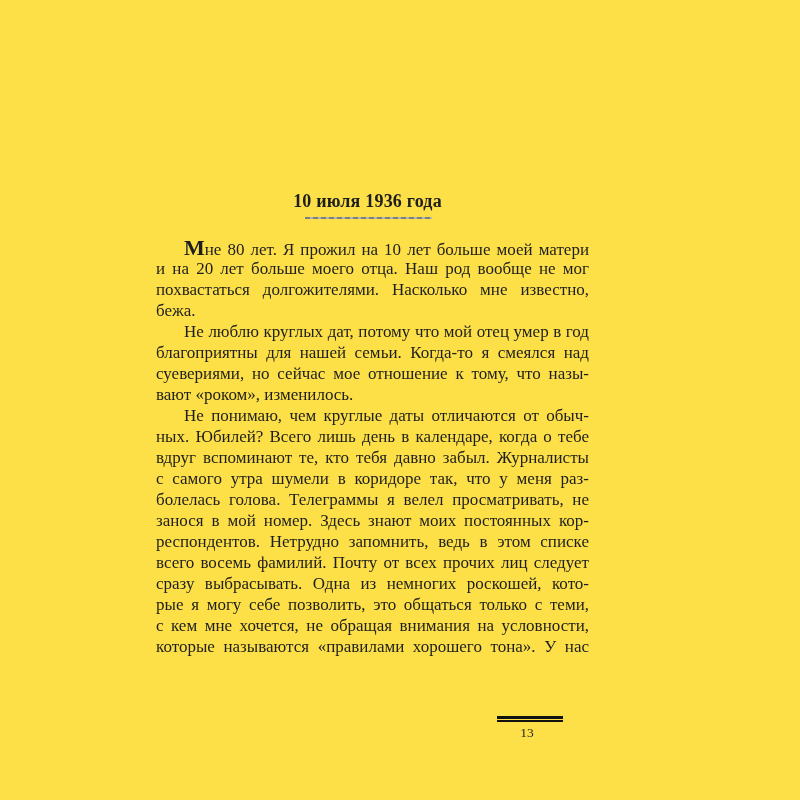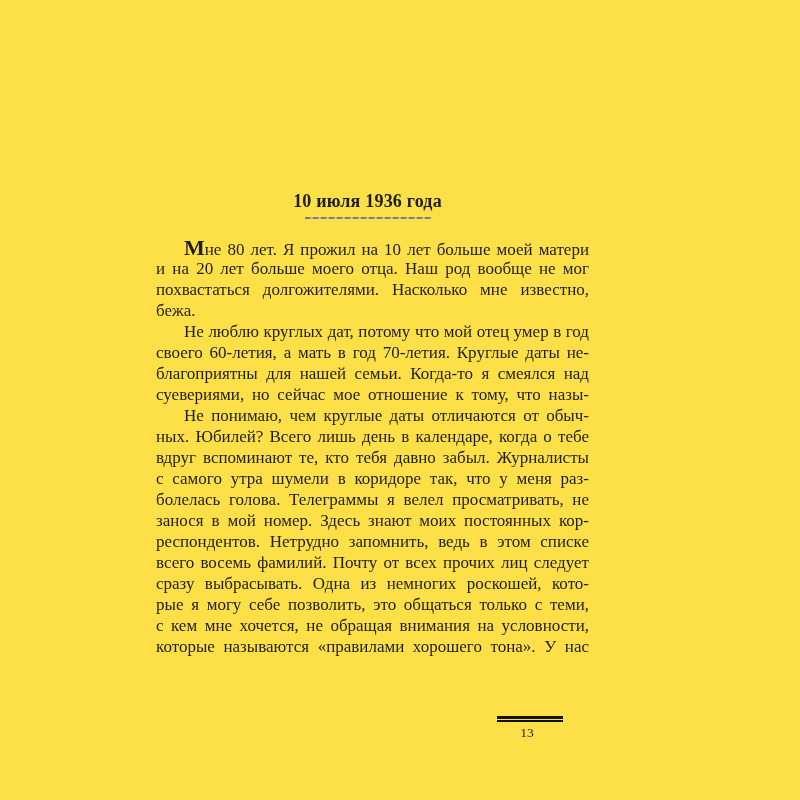--- a/index.html
+++ b/index.html
@@ -101,23 +101,23 @@
   <div class="heading">10 июля 1936 года</div>
 
   <div class="heading-rule"></div>
 
   <div class="body-text" id="body-text">
       <div class="text-line indent"><span class="drop-initial">М</span>не 80 лет. Я прожил на 10 лет больше моей матери</div>
       <div class="text-line">и на 20 лет больше моего отца. Наш род вообще не мог</div>
       <div class="text-line">похвастаться долгожителями. Насколько мне известно,</div>
       <div class="text-line no-just">бежа.</div>
       <div class="text-line indent">Не люблю круглых дат, потому что мой отец умер в год</div>
-      <div class="text-line">своего 60-летия, а мать в год 70-летия. Круглые даты не-</div>
       <div class="text-line">благоприятны для нашей семьи. Когда-то я смеялся над</div>
       <div class="text-line">суевериями, но сейчас мое отношение к тому, что назы-</div>
+      <div class="text-line no-just">вают «роком», изменилось.</div>
       <div class="text-line indent">Не понимаю, чем круглые даты отличаются от обыч-</div>
       <div class="text-line">ных. Юбилей? Всего лишь день в календаре, когда о тебе</div>
       <div class="text-line">вдруг вспоминают те, кто тебя давно забыл. Журналисты</div>
       <div class="text-line">с самого утра шумели в коридоре так, что у меня раз-</div>
       <div class="text-line">болелась голова. Телеграммы я велел просматривать, не</div>
       <div class="text-line">занося в мой номер. Здесь знают моих постоянных кор-</div>
       <div class="text-line">респондентов. Нетрудно запомнить, ведь в этом списке</div>
       <div class="text-line">всего восемь фамилий. Почту от всех прочих лиц следует</div>
       <div class="text-line">сразу выбрасывать. Одна из немногих роскошей, кото-</div>
       <div class="text-line">рые я могу себе позволить, это общаться только с теми,</div>

